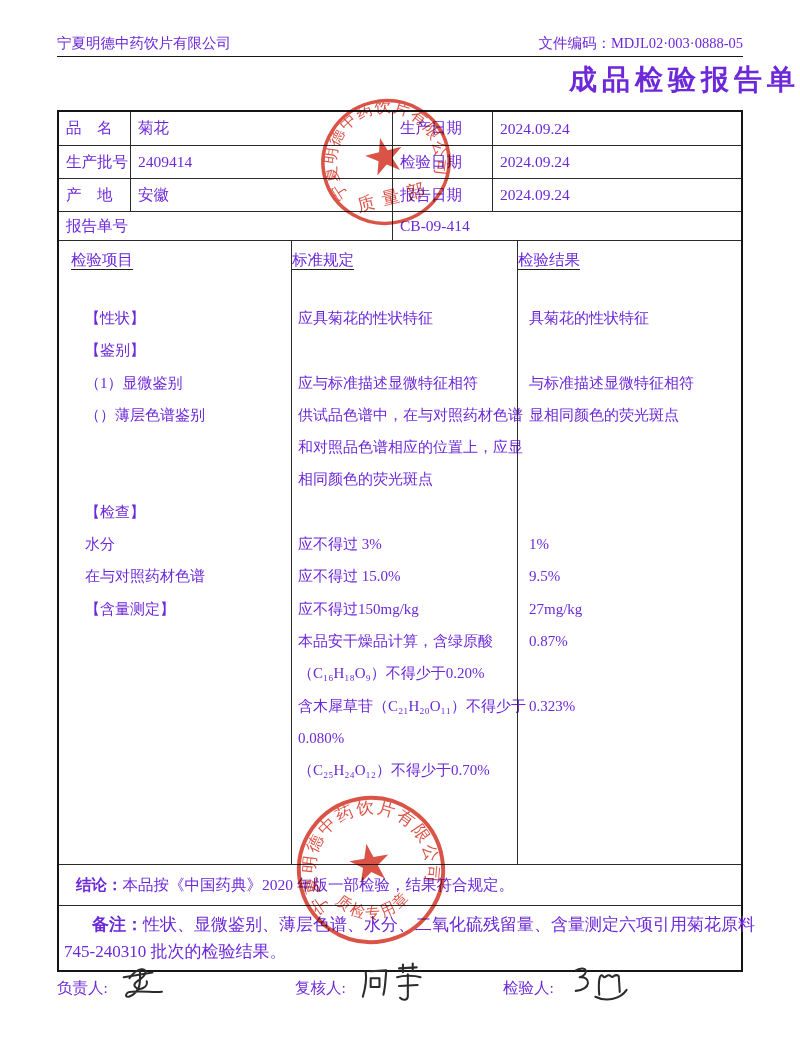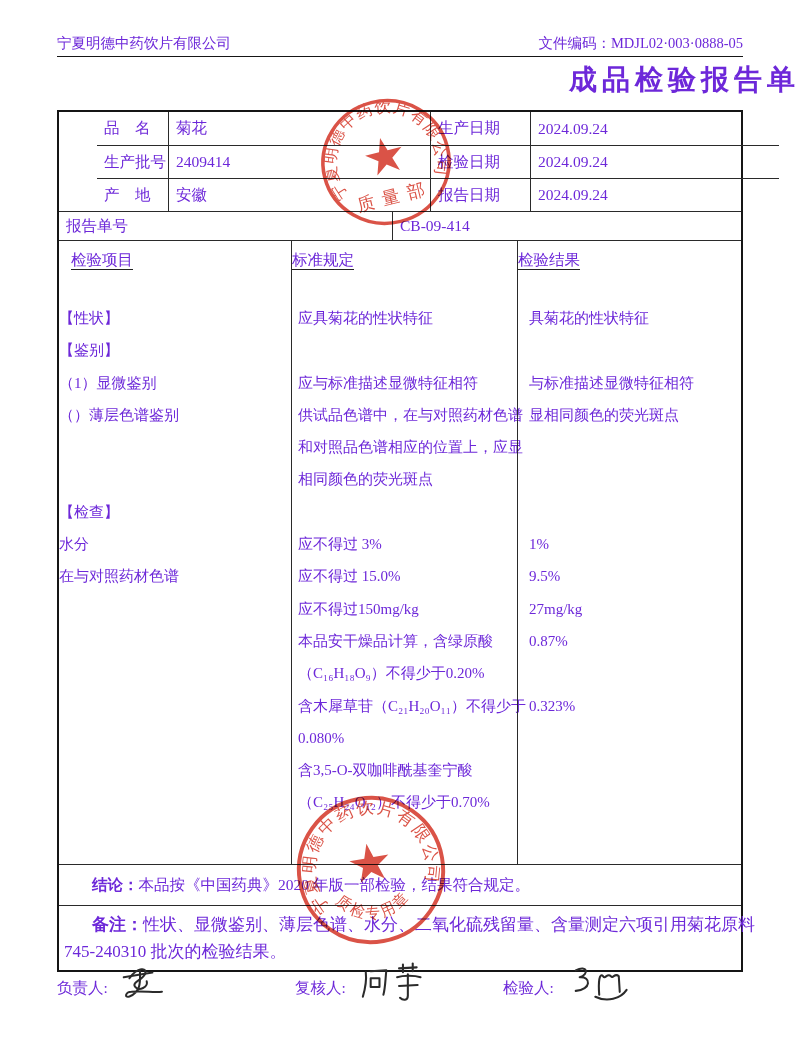--- a/index.html
+++ b/index.html
@@ -10,43 +10,43 @@
   }
   
   .hdr{position:absolute;left:57px;width:686px;top:34px;display:flex;
        justify-content:space-between;font-size:14.5px;}
   .hdr-rule{position:absolute;left:57px;width:686px;top:56px;border-top:1.6px solid #151515;}
   .doc-title{position:absolute;left:0;top:61px;width:100%;text-align:right;
        font-size:28px;font-weight:bold;letter-spacing:5px;}
   
   .doc-table{position:absolute;left:57px;top:110px;width:686px;box-sizing:border-box;
        border:2px solid #151515;}
-  .ig{display:grid;grid-template-columns:71px 262px 100px 249px;margin-left:38px;}
+  .ig{display:grid;grid-template-columns:71px 262px 100px 249px;}
   .ig4{display:grid;grid-template-columns:333px 349px;border-top:1.2px solid #2a2a2a;}
   .cell{box-sizing:border-box;height:33px;display:flex;align-items:center;
        padding-left:7px;font-size:15.5px;white-space:nowrap;}
   .ig4 .cell{height:28px;}
   .ig + .ig .cell{border-top:1.2px solid #2a2a2a;}
   .cell.vl{border-left:1.2px solid #2a2a2a;}
   
   .main-grid{display:grid;grid-template-columns:232px 226px 224px;height:623px;
        border-top:1.2px solid #2a2a2a;}
   .main-col{box-sizing:border-box;position:relative;}
   .main-col.vl{border-left:1.2px solid #2a2a2a;}
   .col-head{margin-top:9px;font-size:15.5px;text-align:left;}
   .col-head.left{text-align:left;padding-left:12px;}
   .col-head span{border-bottom:1.1px solid #222;padding-bottom:1px;}
   .lines{position:absolute;left:0;right:0;top:61px;}
   .tline{height:32.3px;line-height:32.3px;font-size:15px;white-space:nowrap;
-       padding-left:0;overflow:visible;}
+       padding-left:26px;overflow:visible;}
   .lines.std .tline{padding-left:6px;}
   .lines.res .tline{padding-left:11px;}
   
   .concl{border-top:1.2px solid #2a2a2a;height:40px;line-height:40px;
-       padding-left:33px;font-size:15.5px;white-space:nowrap;}
+       padding-left:17px;font-size:15.5px;white-space:nowrap;}
   .remark{border-top:1.2px solid #2a2a2a;height:59px;font-size:17px;padding-top:5px;}
   .remark .l1{padding-left:33px;line-height:27px;white-space:nowrap;}
   .remark .l2{padding-left:5px;line-height:27px;white-space:nowrap;}
   .b{font-weight:bold;}
   
   .signoff{position:absolute;left:57px;top:968px;width:686px;height:56px;}
   .sig-group{position:absolute;top:0;display:flex;align-items:center;}
   .sig-label{font-size:15.5px;white-space:nowrap;}
   .sig-svg{margin-left:10px;margin-top:-6px;}
   .sig-svg path{fill:none;stroke:#2b2b2b;stroke-width:2.1;
@@ -100,20 +100,21 @@
         <div class="lines">
             <div class="tline">【性状】</div>
             <div class="tline">【鉴别】</div>
             <div class="tline">（1）显微鉴别</div>
             <div class="tline">（）薄层色谱鉴别</div>
             <div class="tline"></div>
             <div class="tline"></div>
             <div class="tline">【检查】</div>
             <div class="tline">水分</div>
             <div class="tline">在与对照药材色谱</div>
+            <div class="tline">【含量测定】</div>
             <div class="tline"></div>
             <div class="tline"></div>
             <div class="tline"></div>
             <div class="tline"></div>
             <div class="tline"></div>
           </div>
       </div>
       <div class="main-col vl">
         <div class="col-head">
           <span>标准规定</span>
@@ -126,21 +127,20 @@
             <div class="tline">和对照品色谱相应的位置上，应显</div>
             <div class="tline">相同颜色的荧光斑点</div>
             <div class="tline"></div>
             <div class="tline">应不得过 3%</div>
             <div class="tline">应不得过 15.0%</div>
             <div class="tline">应不得过150mg/kg</div>
             <div class="tline">本品安干燥品计算，含绿原酸</div>
             <div class="tline">（C₁₆H₁₈O₉）不得少于0.20%</div>
             <div class="tline">含木犀草苷（C₂₁H₂₀O₁₁）不得少于</div>
             <div class="tline">0.080%</div>
-            <div class="tline">含3,5-O-双咖啡酰基奎宁酸</div>
             <div class="tline">（C₂₅H₂₄O₁₂）不得少于0.70%</div>
           </div>
       </div>
       <div class="main-col vl">
         <div class="col-head">
           <span>检验结果</span>
         </div>
         <div class="lines res">
             <div class="tline">具菊花的性状特征</div>
             <div class="tline"></div>

